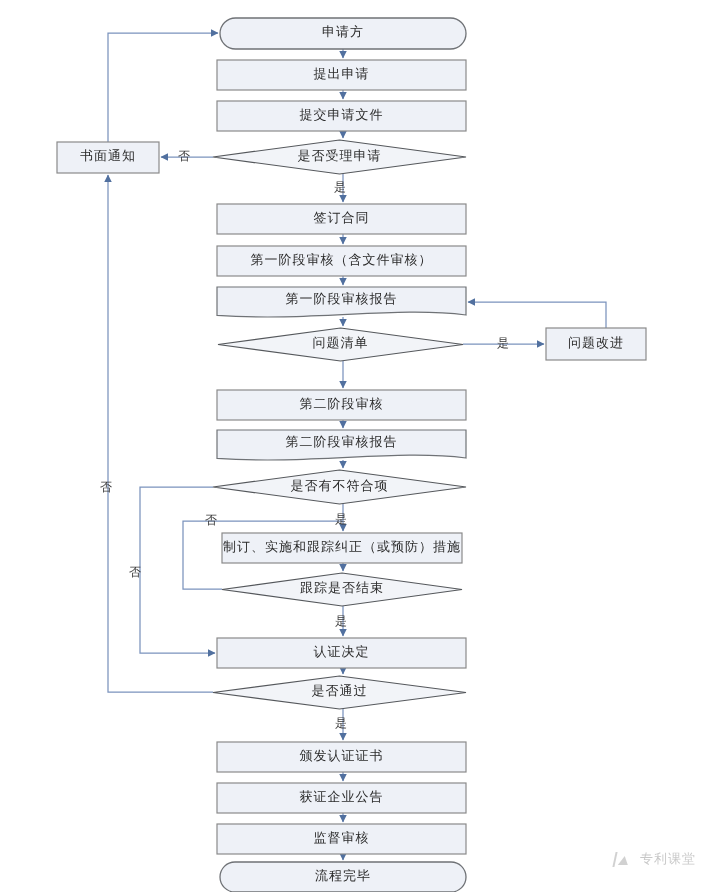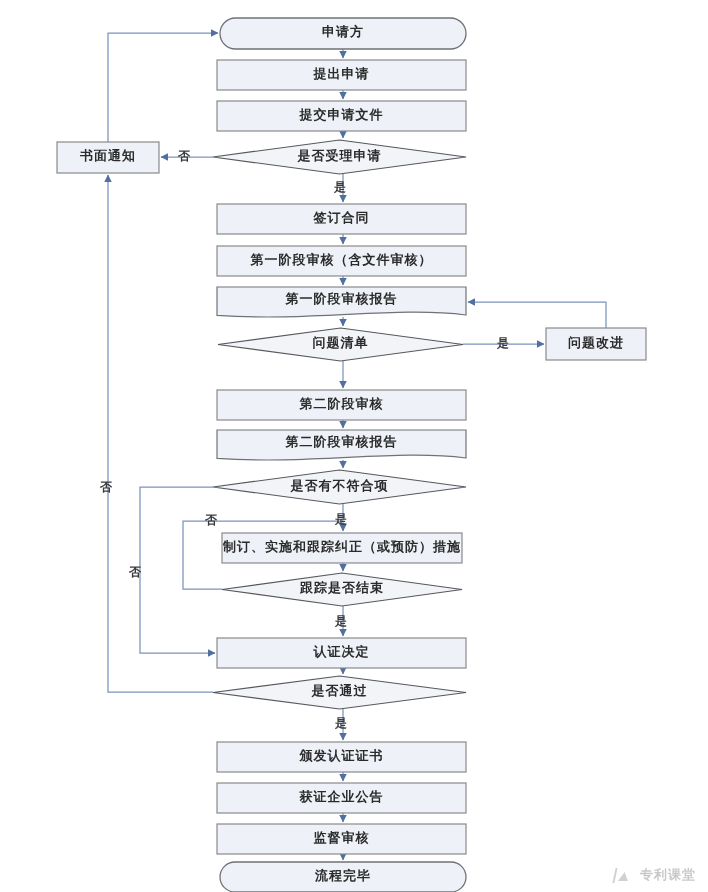--- a/index.html
+++ b/index.html
@@ -4,21 +4,21 @@
 <title>认证流程图</title>
 <style>
   html,body{margin:0;padding:0;}
   body{
     width:708px;height:892px;
     background:#ffffff;
     font-family:"Liberation Serif","DejaVu Serif",serif;
     overflow:hidden;
     position:relative;
   }
-  #flow-root{position:absolute;left:0;top:0;width:708px;height:892px;font-weight:bold;}
+  #flow-root{position:absolute;left:0;top:0;width:708px;height:892px;}
   svg{display:block;}
   .node-text{
     font-family:"Liberation Serif","DejaVu Serif",serif;
     font-size:13px;
     fill:#2b2b2b;
     text-anchor:middle;
     dominant-baseline:middle;
     letter-spacing:1px;
   }
   .edge-label{
@@ -48,21 +48,21 @@
     stroke:#6f7276;
     stroke-width:1.2;
   }
   .connector{
     fill:none;
     stroke:#7b93bd;
     stroke-width:1.25;
   }
   .watermark{
     position:absolute;
-    right:12px;bottom:8px;
+    right:12px;bottom:24px;
     display:flex;align-items:center;gap:6px;
     opacity:.30;
     font-family:"Liberation Sans","DejaVu Sans",sans-serif;
     font-size:13px;color:#4a4a4a;
     letter-spacing:1px;
     pointer-events:none;
   }
   .wm-mark{
     width:18px;height:15px;
     border-left:2px solid #6a6a6a;

